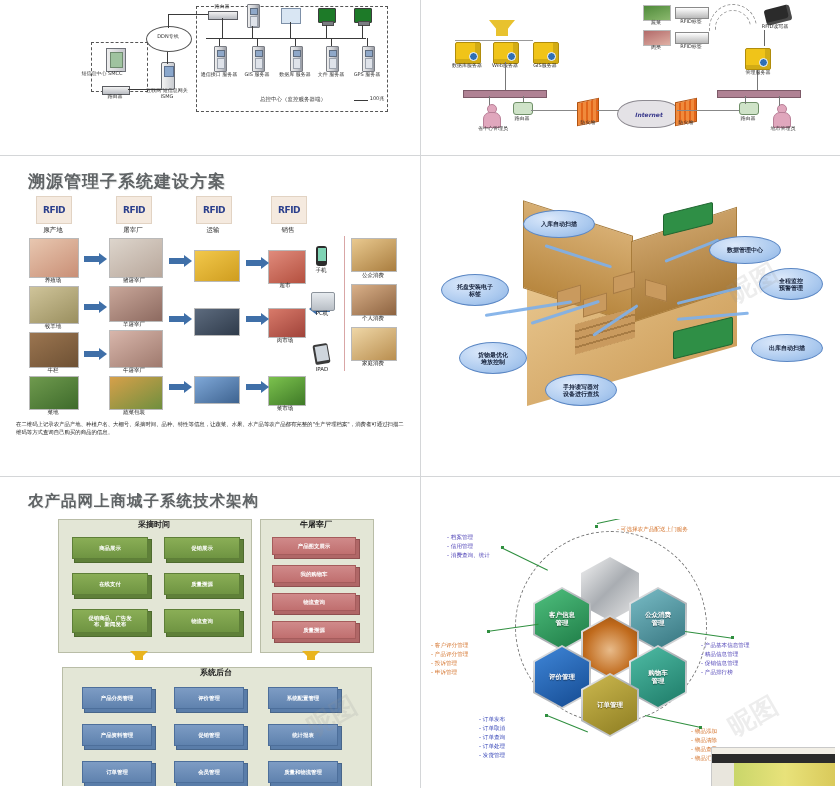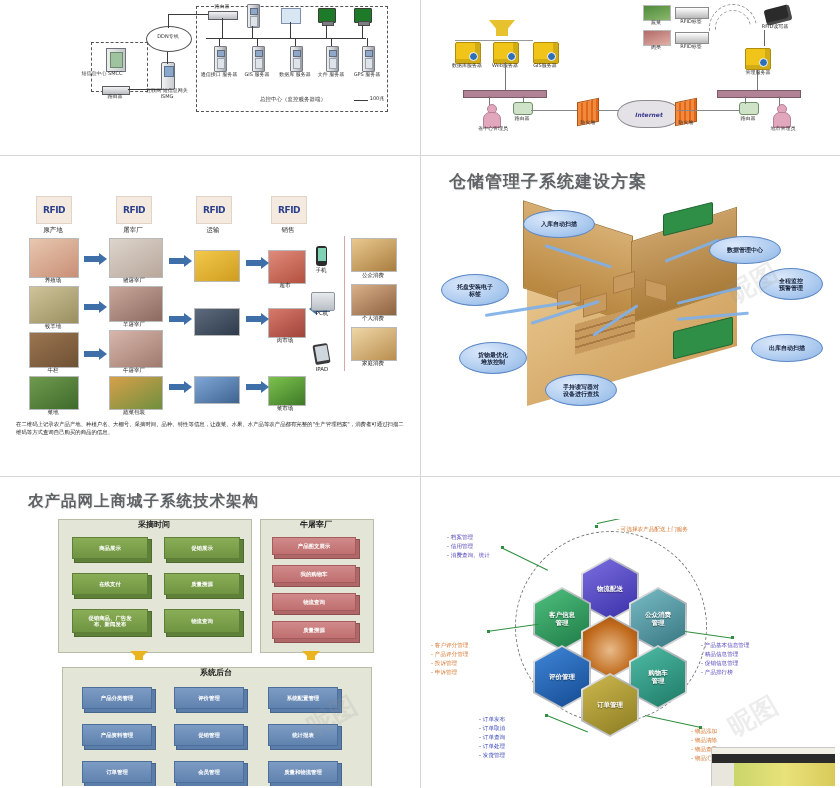--- a/index.html
+++ b/index.html
@@ -260,20 +260,21 @@
       <div class="tag" style="left:248px;top:3px;width:32px;"></div>
       <div class="lbl" style="left:248px;top:15px;width:32px;">RFID标签</div>
       <div class="ph" style="left:216px;top:26px;width:26px;height:14px;background:linear-gradient(160deg,#b26a6a,#e0b0a4);"></div>
       <div class="lbl" style="left:214px;top:41px;width:30px;">肉类</div>
       <div class="tag" style="left:248px;top:28px;width:32px;"></div>
       <div class="lbl" style="left:248px;top:40px;width:32px;">RFID标签</div>
     </div>
   </div>
 
   <div class="slide">
+    <div class="title">溯源管理子系统建设方案</div>
     <div class="slide-inner" style="top:40px;">
 
       <div class="rfid" style="left:30px;top:0px;">
           <span>RFID</span>
         </div>
       <div class="rfid" style="left:110px;top:0px;">
           <span>RFID</span>
         </div>
       <div class="rfid" style="left:190px;top:0px;">
           <span>RFID</span>
@@ -345,21 +346,20 @@
       <div class="ph" style="left:345px;top:88px;width:44px;height:30px;background:linear-gradient(150deg,#d9b089,#8d6340);"></div>
       <div class="caption" style="left:341px;top:119px;">个人消费</div>
       <div class="ph" style="left:345px;top:131px;width:44px;height:32px;background:linear-gradient(150deg,#efd7a7,#b98e4f);"></div>
       <div class="caption" style="left:341px;top:164px;">家庭消费</div>
 
       <div class="footnote" style="top:224px;">在二维码上记录农产品产地、种植户名、大棚号、采摘时间、品种、特性等信息，让蔬菜、水果、水产品等农产品都有完整的"生产管理档案"，消费者可通过扫描二维码等方式查询自己购买的商品的信息。</div>
     </div>
   </div>
 
   <div class="slide">
-    <div class="title">仓储管理子系统建设方案</div>
     <div class="slide-inner" style="top:40px;">
 
       <div style="position:absolute;left:100px;top:60px;width:210px;height:120px;
            background:linear-gradient(160deg,#e7c58d,#cfa05d);
            transform:skewY(-16deg) rotate(0deg);border:1px solid #b6enull;"></div>
       <div style="position:absolute;left:96px;top:22px;width:108px;height:86px;
            background:linear-gradient(180deg,#d7ae72,#b8873f);transform:skewY(18deg);
            border:1px solid #a87c3b;"></div>
       <div style="position:absolute;left:204px;top:28px;width:104px;height:80px;
            background:linear-gradient(180deg,#caa066,#a97b39);transform:skewY(-18deg);
@@ -439,21 +439,20 @@
       <div class="wm" style="left:300px;top:180px;">昵图</div>
     </div>
   </div>
 
   <div class="slide">
     <div class="slide-inner" style="top:42px;">
 
       <div class="dcircle" style="left:88px;top:12px;width:190px;height:190px;"></div>
 
       <div class="hexring" style="left:154px;top:38px;"></div>
-      <div class="hex" style="left:156px;top:40px;width:54px;height:60px;background:linear-gradient(150deg,#7b6ee0,#3a2fa8);">物流配送</div>
 
       <div class="hexring" style="left:106px;top:68px;"></div>
       <div class="hex" style="left:108px;top:70px;width:54px;height:60px;background:linear-gradient(150deg,#4fc07e,#1d7a45);white-space:pre-line;">客户信息
 管理</div>
 
       <div class="hexring" style="left:202px;top:68px;"></div>
       <div class="hex" style="left:204px;top:70px;width:54px;height:60px;background:linear-gradient(150deg,#79bcc6,#36757f);white-space:pre-line;">公众消费
 管理</div>
 
       <div class="hexring" style="left:154px;top:96px;"></div>

